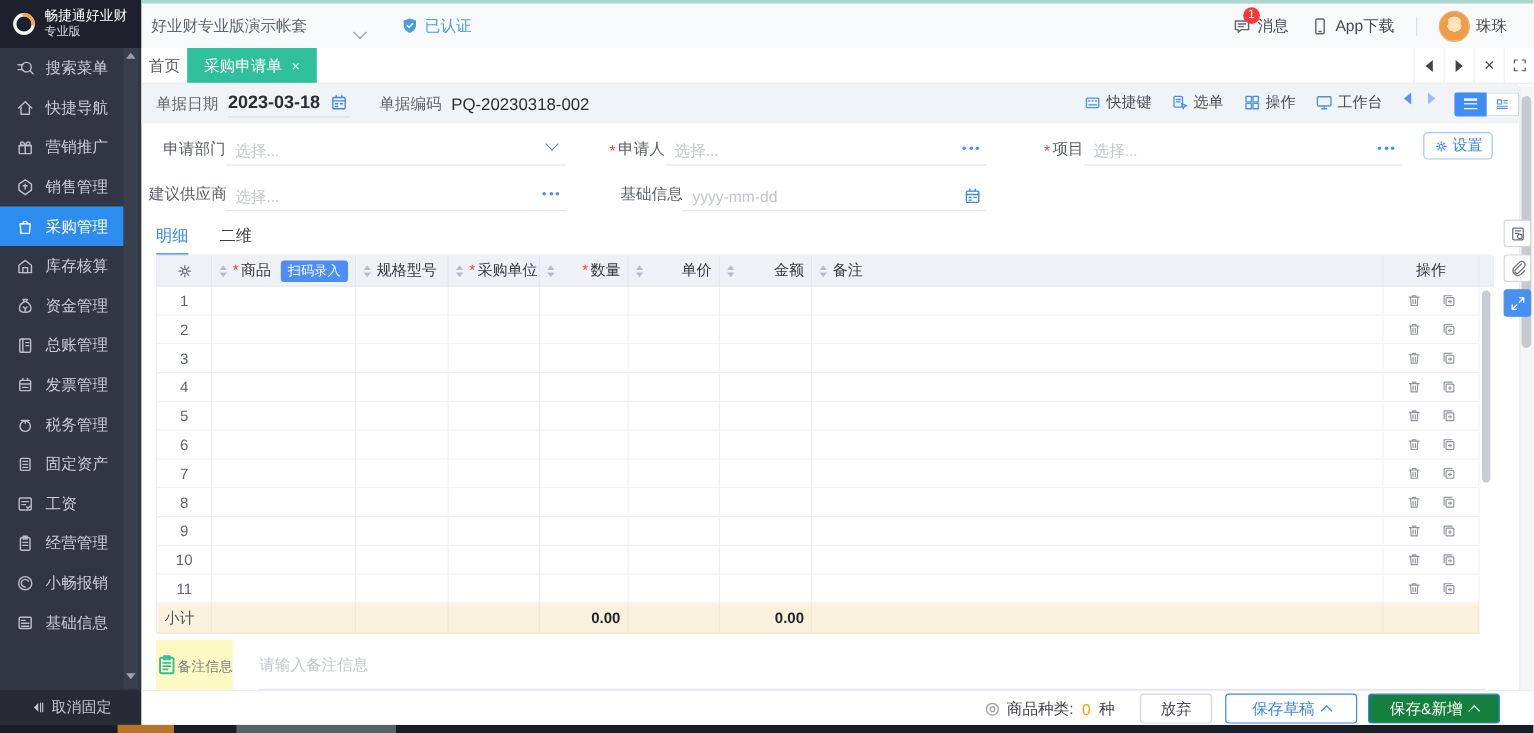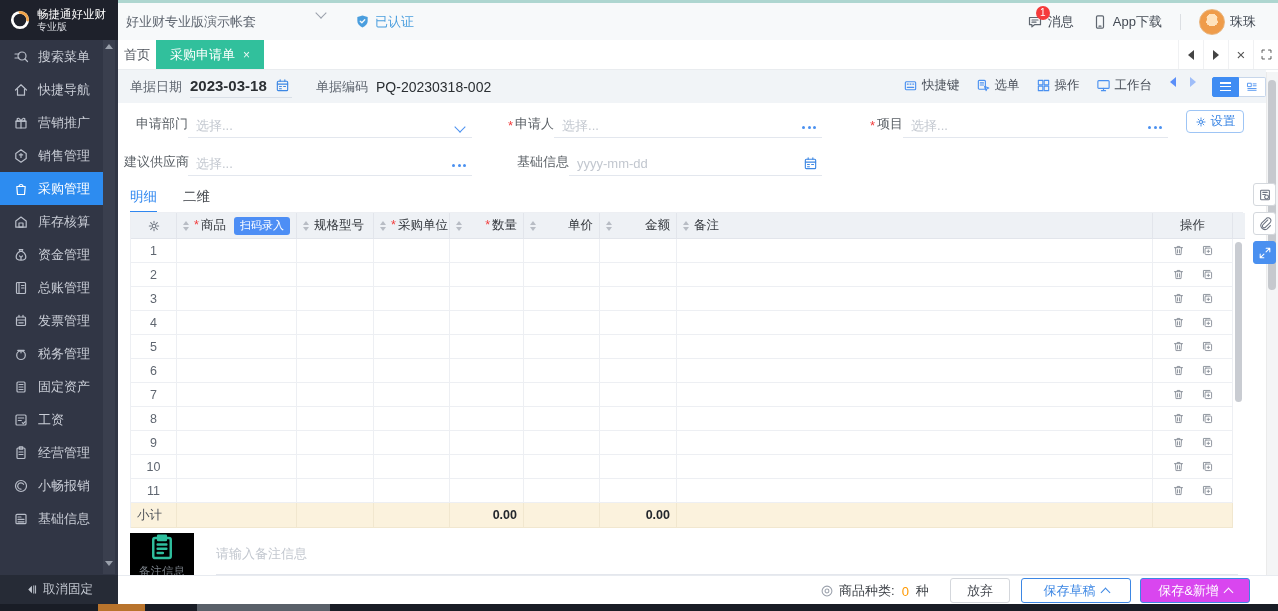--- a/index.html
+++ b/index.html
@@ -22,21 +22,21 @@
 .side-track{position:absolute;right:3px;top:40px;width:12px;height:534px;background:#3a3f4e}
 .tri{width:0;height:0;margin:4px auto}
 .tri.up{border-left:4px solid transparent;border-right:4px solid transparent;border-bottom:5px solid #9aa0ab}
 .tri.down{border-left:4px solid transparent;border-right:4px solid transparent;border-top:5px solid #9aa0ab;position:absolute;bottom:4px;left:2px}
 .unpin{position:absolute;left:0;top:575px;width:118px;height:29px;background:#262b36;display:flex;align-items:center;justify-content:center;gap:5px;color:#c2c7d0;font-size:12.5px;cursor:pointer}
 .unpin .si{width:13px;height:13px;color:#c2c7d0}
 
 .main{position:absolute;left:118px;top:0;right:0;height:604px;background:#fff}
 
 .topbar{position:absolute;left:0;top:0;right:0;height:40px;background:#f7f9fa;border-top:3px solid #aed6d0;display:flex;align-items:center}
-.acct{display:flex;align-items:flex-start;gap:61px;margin-left:8px;color:#5f6670;cursor:pointer}
+.acct{display:flex;align-items:flex-end;gap:40px;margin-left:8px;color:#5f6670;cursor:pointer}
 .chev{width:8px;height:8px;border-right:1.5px solid #9aa0ab;border-bottom:1.5px solid #9aa0ab;transform:rotate(45deg);margin-top:-4px}
 .verified{display:flex;align-items:center;gap:5px;margin-left:30px;color:#4a9ede;cursor:default}
 .verified .si{width:15px;height:15px;color:#4a9ede}
 .top-right{margin-left:auto;display:flex;align-items:center;margin-right:22px;gap:18px}
 .top-item{display:flex;align-items:center;gap:5px;color:#434a54;cursor:pointer;position:relative}
 .top-item .si{width:16px;height:16px;color:#5f6770}
 .badge{position:absolute;top:-7px;left:9px;min-width:14px;height:14px;border-radius:8px;background:#f53b3b;color:#fff;font-size:10px;display:flex;align-items:center;justify-content:center;padding:0 3px}
 .tdiv{width:1px;height:16px;background:#dcdfe3}
 .avatar{width:26px;height:26px;border-radius:50%;background:radial-gradient(circle at 50% 42%,#ffe3bd 0 34%,#ef9c4a 35% 100%);border:1px solid #e8b37a;position:relative;cursor:pointer}
 .avatar:before{content:"";position:absolute;left:1px;top:6px;width:6px;height:6px;border-radius:50%;background:#ef9c4a}
@@ -68,21 +68,21 @@
 .vt{width:27px;height:20px;display:flex;align-items:center;justify-content:center;cursor:pointer}
 .vt1{background:#3f8cf3;border:1px solid #3f8cf3;border-radius:2px 0 0 2px}
 .vt2{background:#fff;border:1px solid #c7d6ea;border-left:none;border-radius:0 2px 2px 0}
 .vt1 .bars{width:11px;height:9px;display:flex;flex-direction:column;justify-content:space-between}
 .vt1 .bars i{height:1.5px;background:#fff}
 .vt2 .si{width:12px;height:12px;color:#4a90f0}
 
 .fgroup{position:absolute;display:flex;align-items:flex-end;height:28px}
 .fgroup .flabel{color:#5a6066;white-space:nowrap;padding-bottom:5px}
 .star{color:#f23c3c;margin-right:2px;padding-bottom:5px}
-.fctrl{flex:1;display:flex;align-items:flex-end;border-bottom:1px solid #e3e7ee;padding:0 4px 4px 8px}
+.fctrl{flex:1;display:flex;align-items:flex-start;border-bottom:1px solid #e3e7ee;padding:0 4px 4px 8px}
 .fctrl input{flex:1;border:none;outline:none;background:transparent;font-size:13px;color:#333;font-family:inherit;min-width:10px}
 .fctrl input::placeholder,.remark-input::placeholder{color:#c2c7cf}
 .dots{display:flex;gap:2.5px;cursor:pointer;padding:4px 2px}
 .dots i{width:3px;height:3px;border-radius:50%;background:#4a90f0}
 .chev-blue{width:8px;height:8px;border-right:1.6px solid #4a90f0;border-bottom:1.6px solid #4a90f0;transform:rotate(45deg);margin:-2px 4px 2px;cursor:pointer}
 .settings-btn{position:absolute;left:1068px;top:110px;width:58px;height:23px;border:1px solid #9ec5f5;border-radius:4px;background:#fff;color:#3d87e4;font-size:12.5px;display:flex;align-items:center;justify-content:center;gap:4px;cursor:pointer}
 .settings-btn .si{width:12px;height:12px;color:#3d87e4}
 
 .grid-tabs{position:absolute;left:12px;top:188px;display:flex;gap:26px}
 .gtab{font-size:13.5px;color:#3c4046;padding-bottom:5px;cursor:pointer}
@@ -103,34 +103,34 @@
 .td.opscell{display:flex;align-items:center;justify-content:center;gap:16px}
 .opbtn{width:13px;height:13px;color:#8f959e;cursor:pointer}
 .td.gutter,.th.gutter{border-right:none;background:#fff;border-bottom:none}
 .th.gutter{background:#eef1f5;border-bottom:1px solid #e2e5eb}
 .sub{height:25px;background:#fbf2dd;border-right:1px solid #f1e7cf;border-bottom:1px solid #f1e7cf;display:flex;align-items:center;padding:0 6px;font-size:12.5px;color:#4a4e55}
 .sub.val{justify-content:flex-end;font-weight:bold;color:#23272d}
 .sub.gutter{background:#fff;border-right:none;border-bottom:none}
 .tbl-thumb{position:absolute;left:1117px;top:242px;width:7px;height:160px;border-radius:4px;background:#c9ccd2;cursor:pointer}
 
 .remark{position:absolute;left:12px;top:533px;right:40px;height:42px;display:flex}
-.remark-iconbox{width:64px;display:flex;flex-direction:column;align-items:center;background:#000000}
+.remark-iconbox{width:64px;display:flex;flex-direction:row;align-items:center;background:#fef9c3}
 .remark-iconbox .si{width:28px;height:30px;color:#2fbf9e}
 .remark-label{font-size:11.5px;color:#7a8088;margin-top:3px;white-space:nowrap}
 .remark-field{flex:1;margin-left:22px;border-bottom:1px solid #e4e7ed;display:flex;align-items:center}
 .remark-input{width:100%;border:none;outline:none;font-size:13px;font-family:inherit;background:transparent}
 
 .footer{position:absolute;left:118px;top:575px;right:0;height:29px;background:#fff;border-top:1px solid #e8ebf0;z-index:6}
 .cat{position:absolute;left:702px;top:6px;display:flex;align-items:center;gap:5px;color:#3c4046}
 .cat .si{width:14px;height:14px;color:#9aa0ab}
 .cat .zero{color:#ff9900;margin:0 2px}
 .btn{position:absolute;top:2px;height:25px;border-radius:3px;font-size:13px;display:flex;align-items:center;justify-content:center;gap:6px;cursor:pointer;font-family:inherit}
 .btn-abandon{left:832px;width:60px;background:#fff;border:1px solid #d4d7dc;color:#4a4e55}
 .btn-draft{left:903px;width:110px;background:#fff;border:1px solid #3d87e4;color:#3d87e4}
-.btn-save{left:1022px;width:110px;background:#d946ef;border:1px solid #3d87e4;color:#fff}
+.btn-save{left:1022px;width:110px;background:#15803d;border:1px solid #3d87e4;color:#fff}
 .caret-up{width:7px;height:7px;border-left:1.5px solid currentColor;border-top:1.5px solid currentColor;transform:rotate(45deg);margin-top:4px}
 
 .win-scroll{position:absolute;right:0;top:72px;width:12px;height:532px;background:#f4f5f6;border-left:1px solid #ebebeb}
 .win-thumb{position:absolute;right:2px;top:8px;width:8px;height:210px;background:#c6c9ce;border-radius:4px;cursor:pointer}
 .rail{position:absolute;right:1px;top:183px;width:24px;display:flex;flex-direction:column;gap:6px;z-index:5}
 .rail-btn{width:23px;height:23px;border:1px solid #d4d8dd;background:#fff;border-radius:3px;display:flex;align-items:center;justify-content:center;color:#6b7280;cursor:pointer}
 .rail-btn .si{width:14px;height:14px}
 .rail-btn.blue{background:#4a90f0;border-color:#4a90f0;color:#fff}
 
 .strip{position:absolute;left:0;top:604px;width:1278px;height:7px;background:#191d26}

